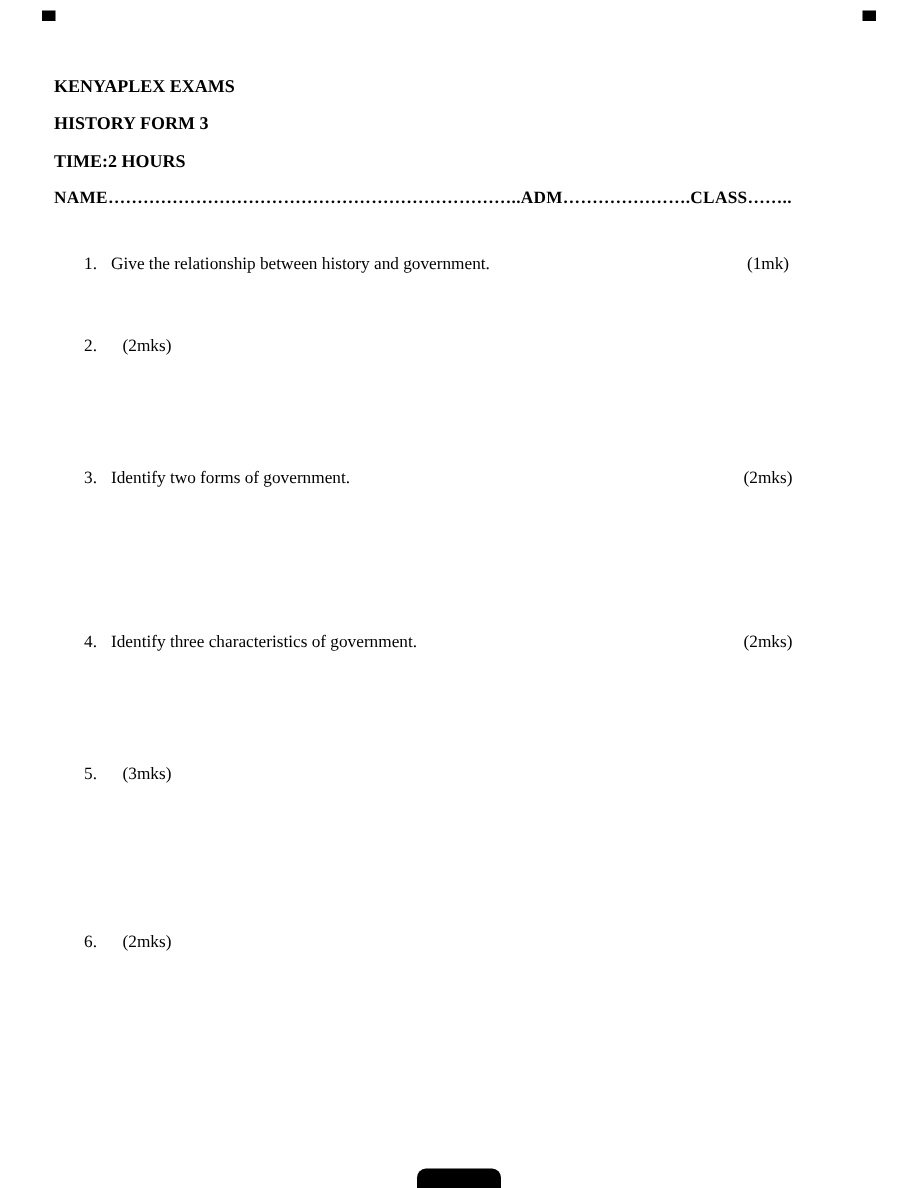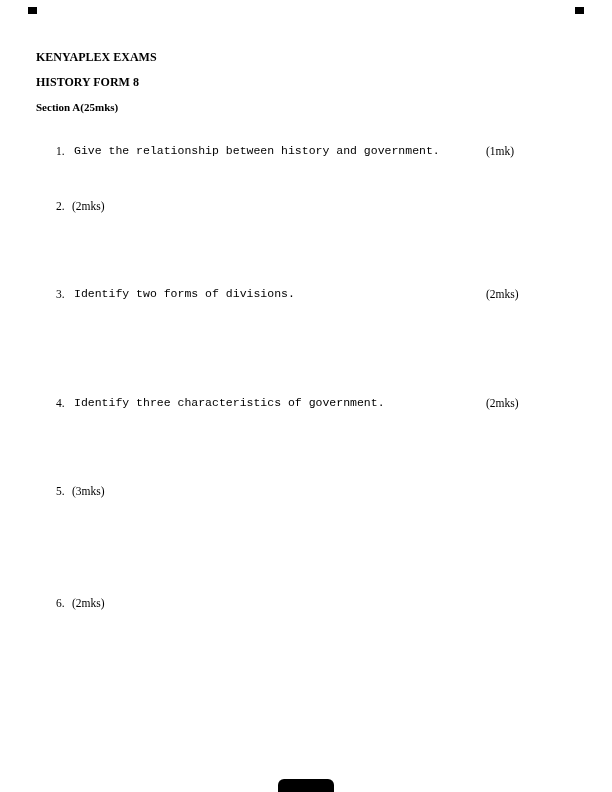--- a/index.html
+++ b/index.html
@@ -47,62 +47,62 @@
       align-items: flex-start;
       padding-left: 20px;
     }
     .q-num {
       width: 16px;
       flex: 0 0 auto;
     }
     .q-text {
       flex: 1 1 auto;
       padding-left: 2px;
-      font-family: Liberation Mono, monospace;
     }
     .q-marks {
       flex: 0 0 auto;
       width: 52px;
-      text-align: left;
+      text-align: center;
     }
     .artifact {
       position: absolute;
       background: #000000;
     }
     .artifact.tl { left: 28px;  top: 7px;   width: 9px;  height: 7px; }
     .artifact.tr { left: 575px; top: 7px;   width: 9px;  height: 7px; }
     .artifact.bc { left: 278px; top: 779px; width: 56px; height: 13px; border-radius: 6px 6px 0 0; }
   </style>
 </head>
 <body>
 
 <div class="page">
 
   <div class="hdr">
     <p>KENYAPLEX EXAMS</p>
-    <p>HISTORY FORM 8</p>
-    <p class="section">Section A(25mks)</p>
+    <p>HISTORY FORM 3</p>
+    <p>TIME:2 HOURS</p>
+    <p class="nameline">NAME……………………………………………………………..ADM………………….CLASS……..</p>
   </div>
 
   <div class="questions">
 
     <div class="q" style="margin-top: 30px;">
       <span class="q-num">1.</span>
       <span class="q-text">Give the relationship between history and government.</span>
       <span class="q-marks">(1mk)</span>
     </div>
 
     <div class="q" style="margin-top: 41px;">
       <span class="q-num">2.</span>
       <span class="q-marks">(2mks)</span>
     </div>
 
     <div class="q" style="margin-top: 74px;">
       <span class="q-num">3.</span>
-      <span class="q-text">Identify two forms of divisions.</span>
+      <span class="q-text">Identify two forms of government.</span>
       <span class="q-marks">(2mks)</span>
     </div>
 
     <div class="q" style="margin-top: 95px;">
       <span class="q-num">4.</span>
       <span class="q-text">Identify three characteristics of government.</span>
       <span class="q-marks">(2mks)</span>
     </div>
 
     <div class="q" style="margin-top: 74px;">

